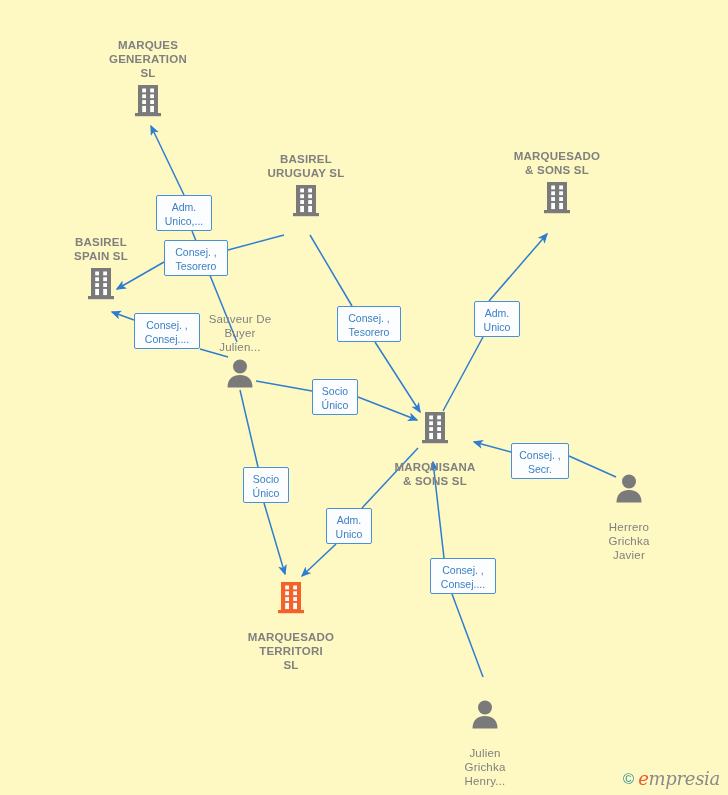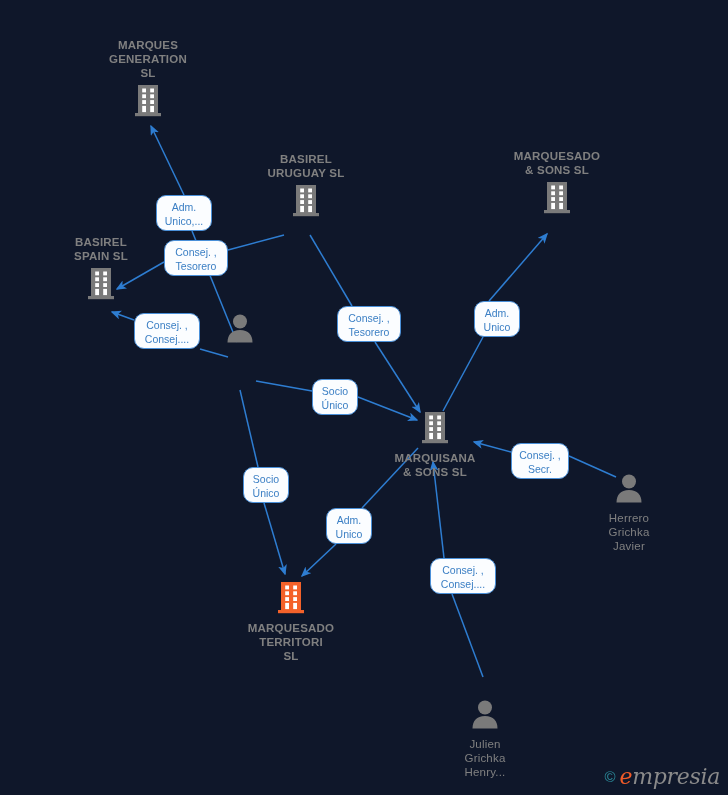--- a/index.html
+++ b/index.html
@@ -8,21 +8,21 @@
     padding: 0;
     background: #ffffff;
   }
   body {
     font-family: "Liberation Sans", sans-serif;
   }
   #canvas {
     position: relative;
     width: 728px;
     height: 795px;
-    background: #0f172a;
+    background: #fef9c3;
     overflow: hidden;
   }
   #edge-layer {
     position: absolute;
     left: 0;
     top: 0;
     width: 728px;
     height: 795px;
     pointer-events: none;
   }
@@ -49,28 +49,28 @@
   .node-person .node-label {
     font-weight: normal;
   }
   .node-icon {
     display: block;
   }
   
   .node.label-top .node-label { order: 1; margin-bottom: 3px; }
   .node.label-top .node-icon  { order: 2; }
   .node.label-bottom .node-icon  { order: 1; }
-  .node.label-bottom .node-label { order: 2; margin-top: 3px; }
+  .node.label-bottom .node-label { order: 2; margin-top: 12px; }
 
   
   .chip {
     position: absolute;
     box-sizing: border-box;
     border: 1.4px solid #4a90d9;
-    border-radius: 10px;
+    border-radius: 2px;
     background: #fbfdff;
     color: #3b7fc4;
     font-size: 10.5px;
     line-height: 14px;
     text-align: center;
     padding: 4px 6px;
     white-space: pre-line;
     z-index: 5;
   }
   
@@ -84,21 +84,21 @@
     font-size: 17px;
   }
   #watermark .wm-c {
     color: #2c8f9e;
     font-size: 15px;
   }
   #watermark .wm-text {
     font-family: "DejaVu Serif", serif;
     font-style: italic;
     color: #f05a28;
-    font-size: 22px;
+    font-size: 18px;
     letter-spacing: -0.3px;
   }
   #watermark .wm-text .wm-rest { color: #8a8a8a; }
 </style>
 </head>
 <body>
 
 <div id="canvas">
 
   <svg id="edge-layer" viewBox="0 0 728 795" xmlns="http://www.w3.org/2000/svg">
@@ -228,20 +228,23 @@
           </svg></span>
         <span class="node-label">MARQUESADO
 TERRITORI
 SL</span>
       </div>
       <div class="node node-person label-top" style="left: 240px; top: 312px;">
         <span class="node-icon"><svg width="30" height="32" viewBox="0 0 30 32">
             <circle cx="15" cy="9.5" r="7" fill="#7a7a7a"></circle>
             <path d="M15 18 C 6.5 18 2.5 23 2.5 30.5 L 27.5 30.5 C 27.5 23 23.5 18 15 18 Z" fill="#7a7a7a"></path>
           </svg></span>
+        <span class="node-label">Sauveur De
+Buyer
+Julien...</span>
       </div>
       <div class="node node-person label-bottom" style="left: 629px; top: 472px;">
         <span class="node-icon"><svg width="30" height="32" viewBox="0 0 30 32">
             <circle cx="15" cy="9.5" r="7" fill="#7a7a7a"></circle>
             <path d="M15 18 C 6.5 18 2.5 23 2.5 30.5 L 27.5 30.5 C 27.5 23 23.5 18 15 18 Z" fill="#7a7a7a"></path>
           </svg></span>
         <span class="node-label">Herrero
 Grichka
 Javier</span>
       </div>

